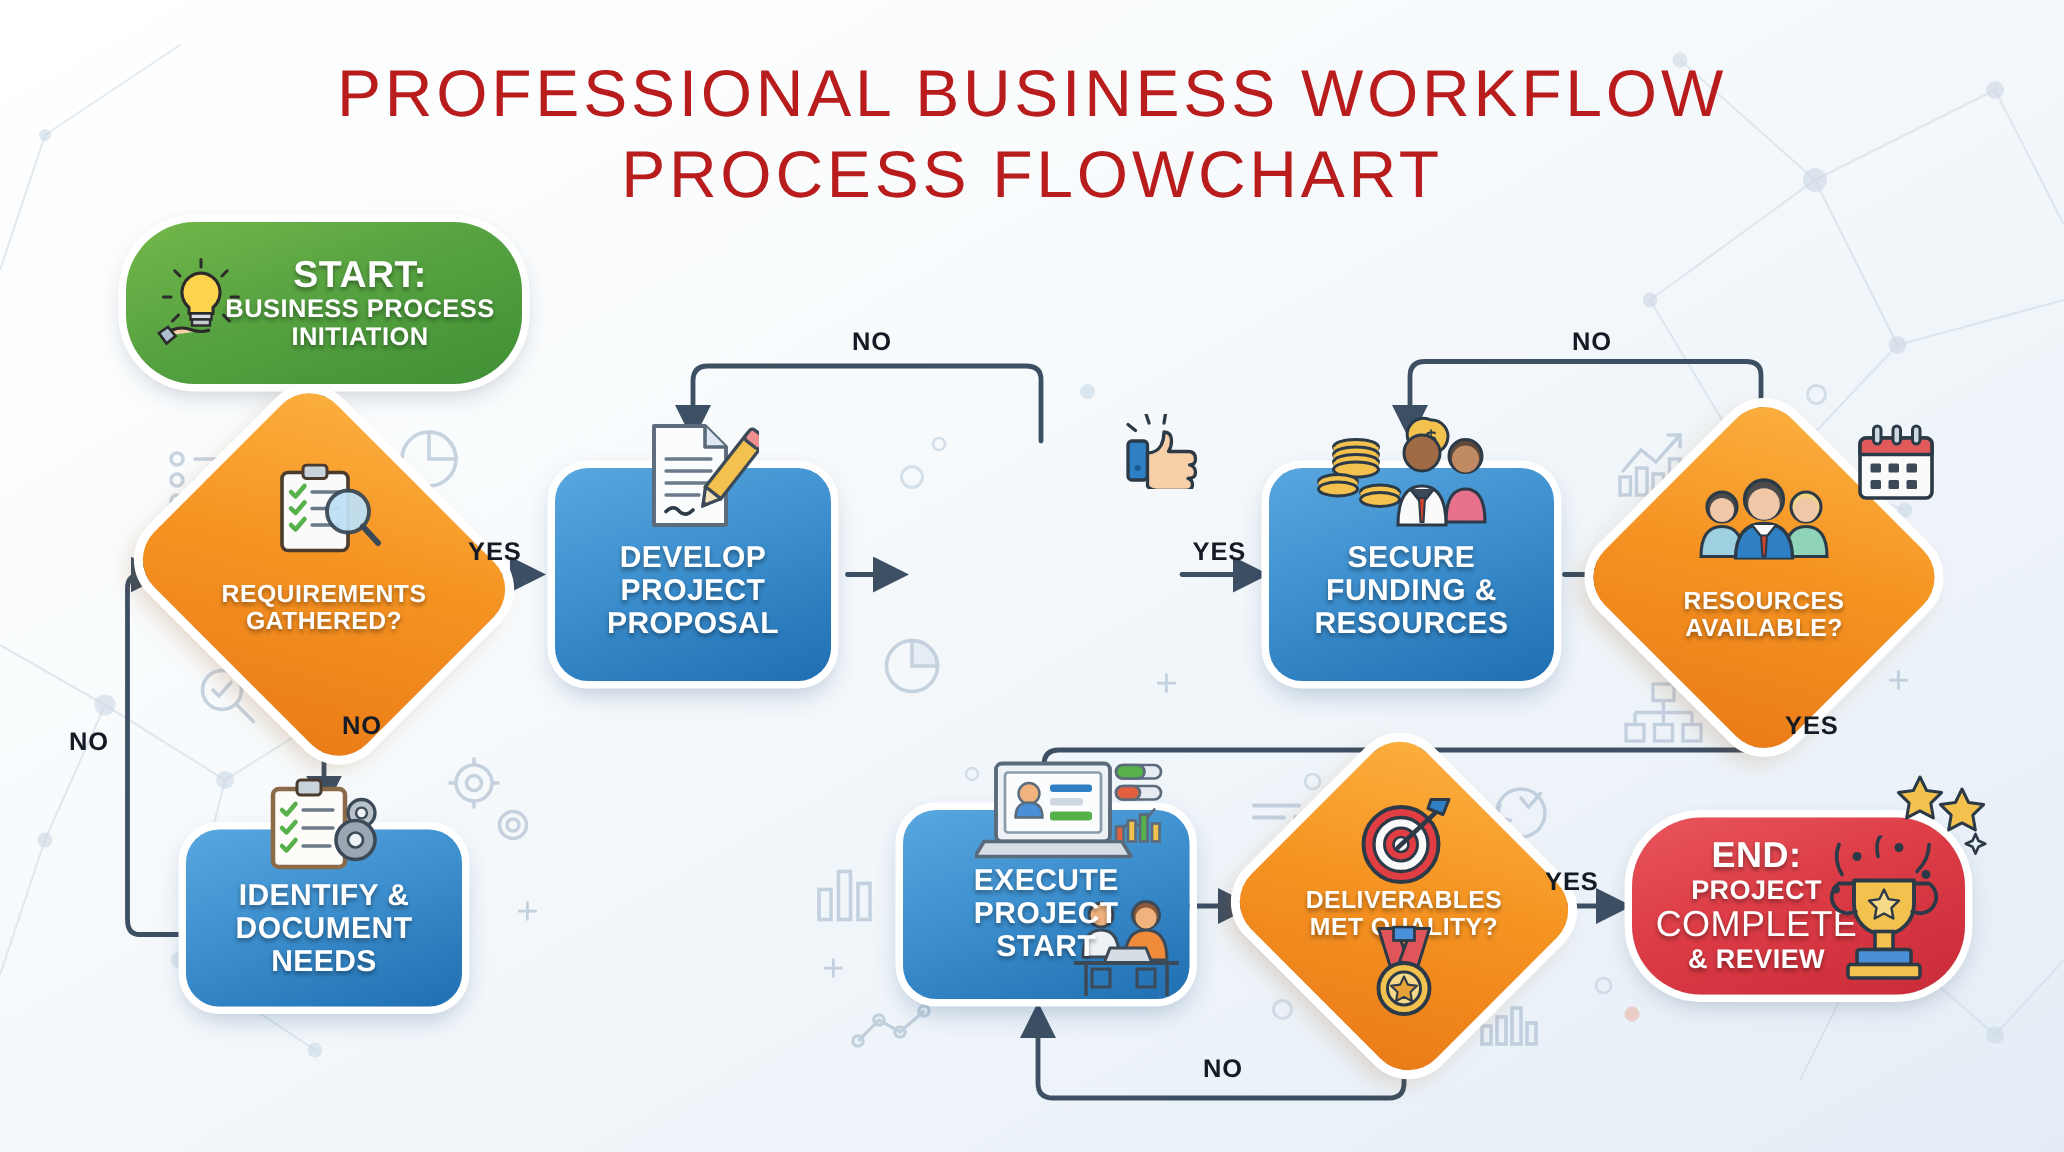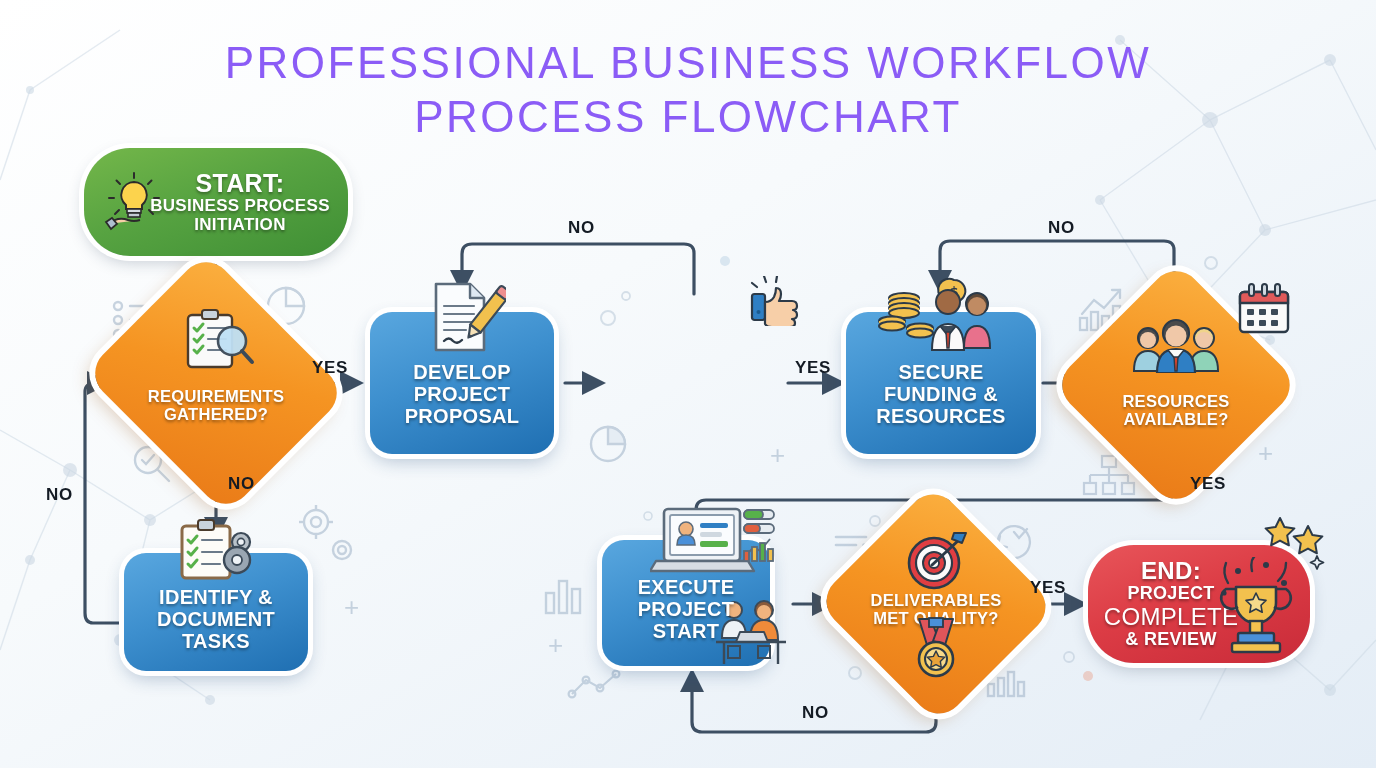--- a/index.html
+++ b/index.html
@@ -51,21 +51,21 @@
     pointer-events: none;
   }
 
   .label-txt { line-height: 1.1; letter-spacing: .3px; }
   .txt-shadow { text-shadow: 0 2px 3px rgba(0,0,0,.38); }
 
   
   #title {
     position: absolute; top: 36px; left: 0; width: 100%;
     text-align: center; z-index: 4;
-    color: #8b5cf6;
+    color: #b91c1c;
     font-size: 44px; font-weight: 300; letter-spacing: 2.5px;
     line-height: 1.22;
     font-stretch: condensed;
   }
   #title span { display: block; }
 
   
   .elabel {
     position: absolute; z-index: 5;
     font-size: 17px; font-weight: bold; color: #141b24;
@@ -367,21 +367,21 @@
           <path d="M14 48 l3 3 l6 -7"></path>
       </g>
       <circle cx="67" cy="26" r="9" fill="#b9c2ca" stroke="#3c4a58" stroke-width="2.2"></circle>
       <circle cx="67" cy="26" r="3.6" fill="#eef2f6" stroke="#3c4a58" stroke-width="1.6"></circle>
       <circle cx="63" cy="44" r="13" fill="#9aa6b2" stroke="#3c4a58" stroke-width="2.4"></circle>
       <circle cx="63" cy="44" r="5" fill="#eef2f6" stroke="#3c4a58" stroke-width="1.8"></circle>
     </svg>
     <div class="label-txt txt-shadow" style="font-size:20px; font-weight:bold; margin-top:14px;">
       <div>IDENTIFY &amp;</div>
       <div>DOCUMENT</div>
-      <div>TASKS</div>
+      <div>NEEDS</div>
     </div>
   </div>
 
   <div class="node proc" style="left:370px; top:312px; width:184px; height:142px; flex-direction:column;">
     <svg class="nodeicon" style="left:54px; top:-32px;" width="82" height="76" viewBox="0 0 82 76">
       <path d="M12 4 h34 l14 14 v52 h-48z" fill="#fafcfe" stroke="#5b6b7b" stroke-width="2.6" stroke-linejoin="round"></path>
       <path d="M46 4 v14 h14" fill="#dde8f2" stroke="#5b6b7b" stroke-width="2.4" stroke-linejoin="round"></path>
       <g stroke="#6b7a89" stroke-width="2.2" stroke-linecap="round">
         <line x1="20" y1="26" x2="50" y2="26"></line>
           <line x1="20" y1="34" x2="50" y2="34"></line>
@@ -479,21 +479,21 @@
     <g fill="#3c4a58">
       <rect x="11" y="27" width="7" height="6" rx="1"></rect>
         <rect x="23" y="27" width="7" height="6" rx="1"></rect>
         <rect x="35" y="27" width="7" height="6" rx="1"></rect>
       <rect x="11" y="38" width="7" height="6" rx="1"></rect>
         <rect x="23" y="38" width="7" height="6" rx="1"></rect>
         <rect x="35" y="38" width="7" height="6" rx="1"></rect>
     </g>
   </svg>
 
-  <div class="node proc" style="left:602px; top:540px; width:168px; height:126px; flex-direction:column;text-align:center;">
+  <div class="node proc" style="left:602px; top:540px; width:191px; height:126px; flex-direction:column;text-align:center;">
     <svg class="nodeicon" style="left:48px; top:-35px;" width="128" height="92" viewBox="0 0 128 92">
       <rect x="14" y="4" width="76" height="52" rx="4" fill="#eef2f6" stroke="#5b6b7b" stroke-width="2.6"></rect>
       <rect x="20" y="10" width="64" height="40" rx="2" fill="#fafcfe" stroke="#8a9bac" stroke-width="1.8"></rect>
       <circle cx="36" cy="24" r="7" fill="#f0b37e" stroke="#5b6b7b" stroke-width="1.6"></circle>
       <path d="M27 40 q0 -10 9 -10 q9 0 9 10z" fill="#4a90d9" stroke="#5b6b7b" stroke-width="1.6"></path>
       <rect x="50" y="18" width="28" height="5" rx="2" fill="#2f7fc4"></rect>
       <rect x="50" y="27" width="22" height="5" rx="2" fill="#cfd8e0"></rect>
       <rect x="50" y="36" width="28" height="6" rx="2" fill="#57b14a"></rect>
       <path d="M6 56 h92 l6 10 h-104z" fill="#d6dde4" stroke="#5b6b7b" stroke-width="2.4" stroke-linejoin="round"></path>
       <g stroke="#5b6b7b" stroke-width="1.8" fill="none">

